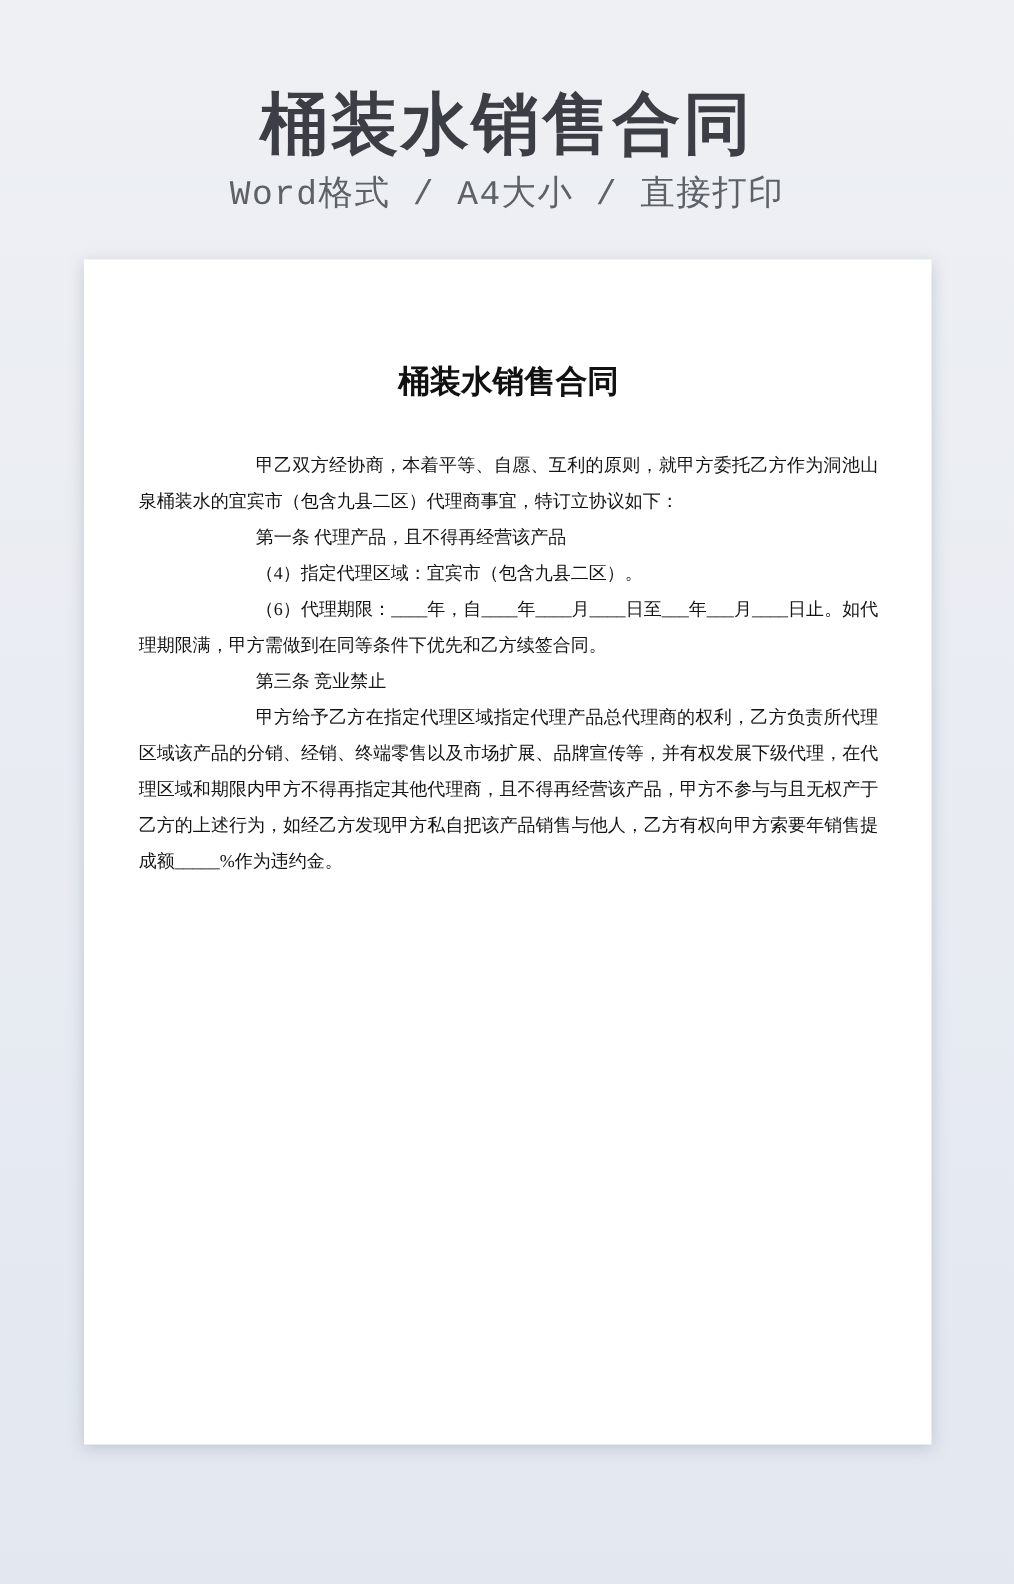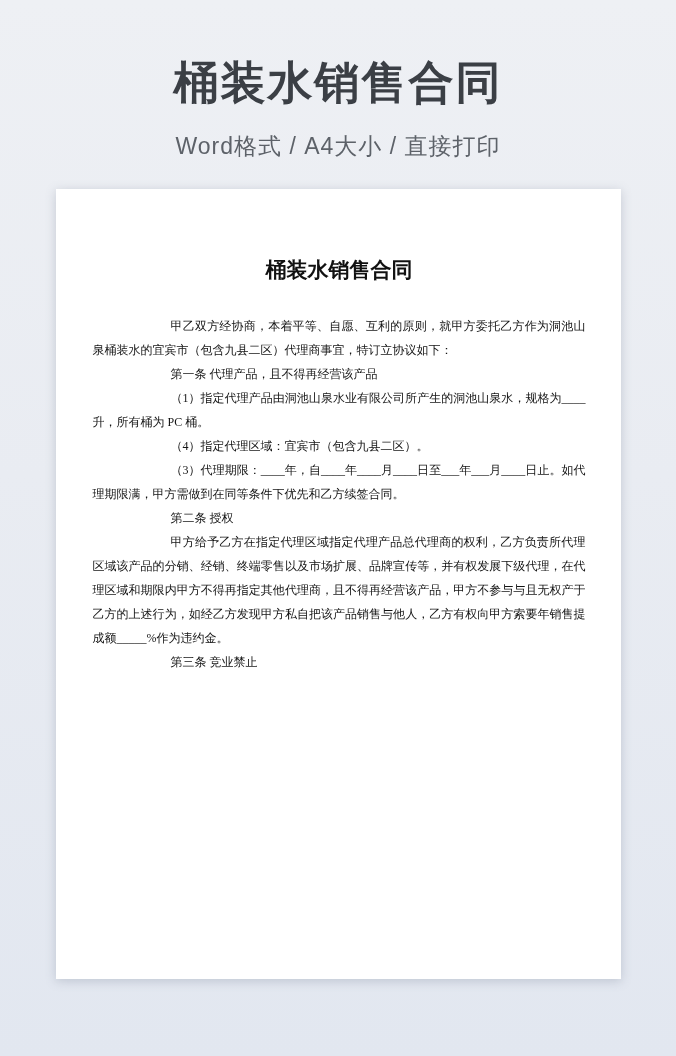--- a/index.html
+++ b/index.html
@@ -24,25 +24,26 @@
   .main-title {
     margin: 0;
     font-size: 45px;
     line-height: 1.18;
     font-weight: bold;
     color: #3b3f45;
     letter-spacing: 2px;
     font-family: "Liberation Sans", sans-serif;
   }
   .subtitle {
-    margin-top: 24px;
+    margin-top: 8px;
     font-size: 23px;
     line-height: 1.2;
     color: #5d6269;
     letter-spacing: 1px;
+    font-family: Liberation Mono, monospace;
   }
   .sheet {
     width: 565px;
     height: 790px;
     margin: 28px auto 0;
     background: #ffffff;
     box-shadow: 0 2px 10px rgba(96, 108, 130, 0.28);
     box-sizing: border-box;
     padding: 69px 35px 0 37px;
   }
@@ -75,21 +76,19 @@
     <h1 class="main-title">桶装水销售合同</h1>
     <div class="subtitle">Word格式 / A4大小 / 直接打印</div>
   </header>
 
   <div class="sheet">
     <div class="doc-title">桶装水销售合同</div>
     <div class="doc-body">
 
     <p class="para">甲乙双方经协商，本着平等、自愿、互利的原则，就甲方委托乙方作为洞池山泉桶装水的宜宾市（包含九县二区）代理商事宜，特订立协议如下：</p>
         <p class="para">第一条  代理产品，且不得再经营该产品</p>
-        <p class="para">（1）指定代理产品由洞池山泉水业有限公司所产生的洞池山泉水，规格为____升，所有桶为 PC 桶。</p>
         <p class="para">（4）指定代理区域：宜宾市（包含九县二区）。</p>
-        <p class="para">（3）代理期限：____年，自____年____月____日至___年___月____日止。如代理期限满，甲方需做到在同等条件下优先和乙方续签合同。</p>
-        <p class="para">第二条 授权</p>
+        <p class="para">（6）代理期限：____年，自____年____月____日至___年___月____日止。如代理期限满，甲方需做到在同等条件下优先和乙方续签合同。</p>
+        <p class="para">第三条 竞业禁止</p>
         <p class="para">甲方给予乙方在指定代理区域指定代理产品总代理商的权利，乙方负责所代理区域该产品的分销、经销、终端零售以及市场扩展、品牌宣传等，并有权发展下级代理，在代理区域和期限内甲方不得再指定其他代理商，且不得再经营该产品，甲方不参与与且无权产于乙方的上述行为，如经乙方发现甲方私自把该产品销售与他人，乙方有权向甲方索要年销售提成额_____%作为违约金。</p>
-        <p class="para">第三条 竞业禁止</p>
       </div>
   </div>
 </div>
 
 </body></html>

